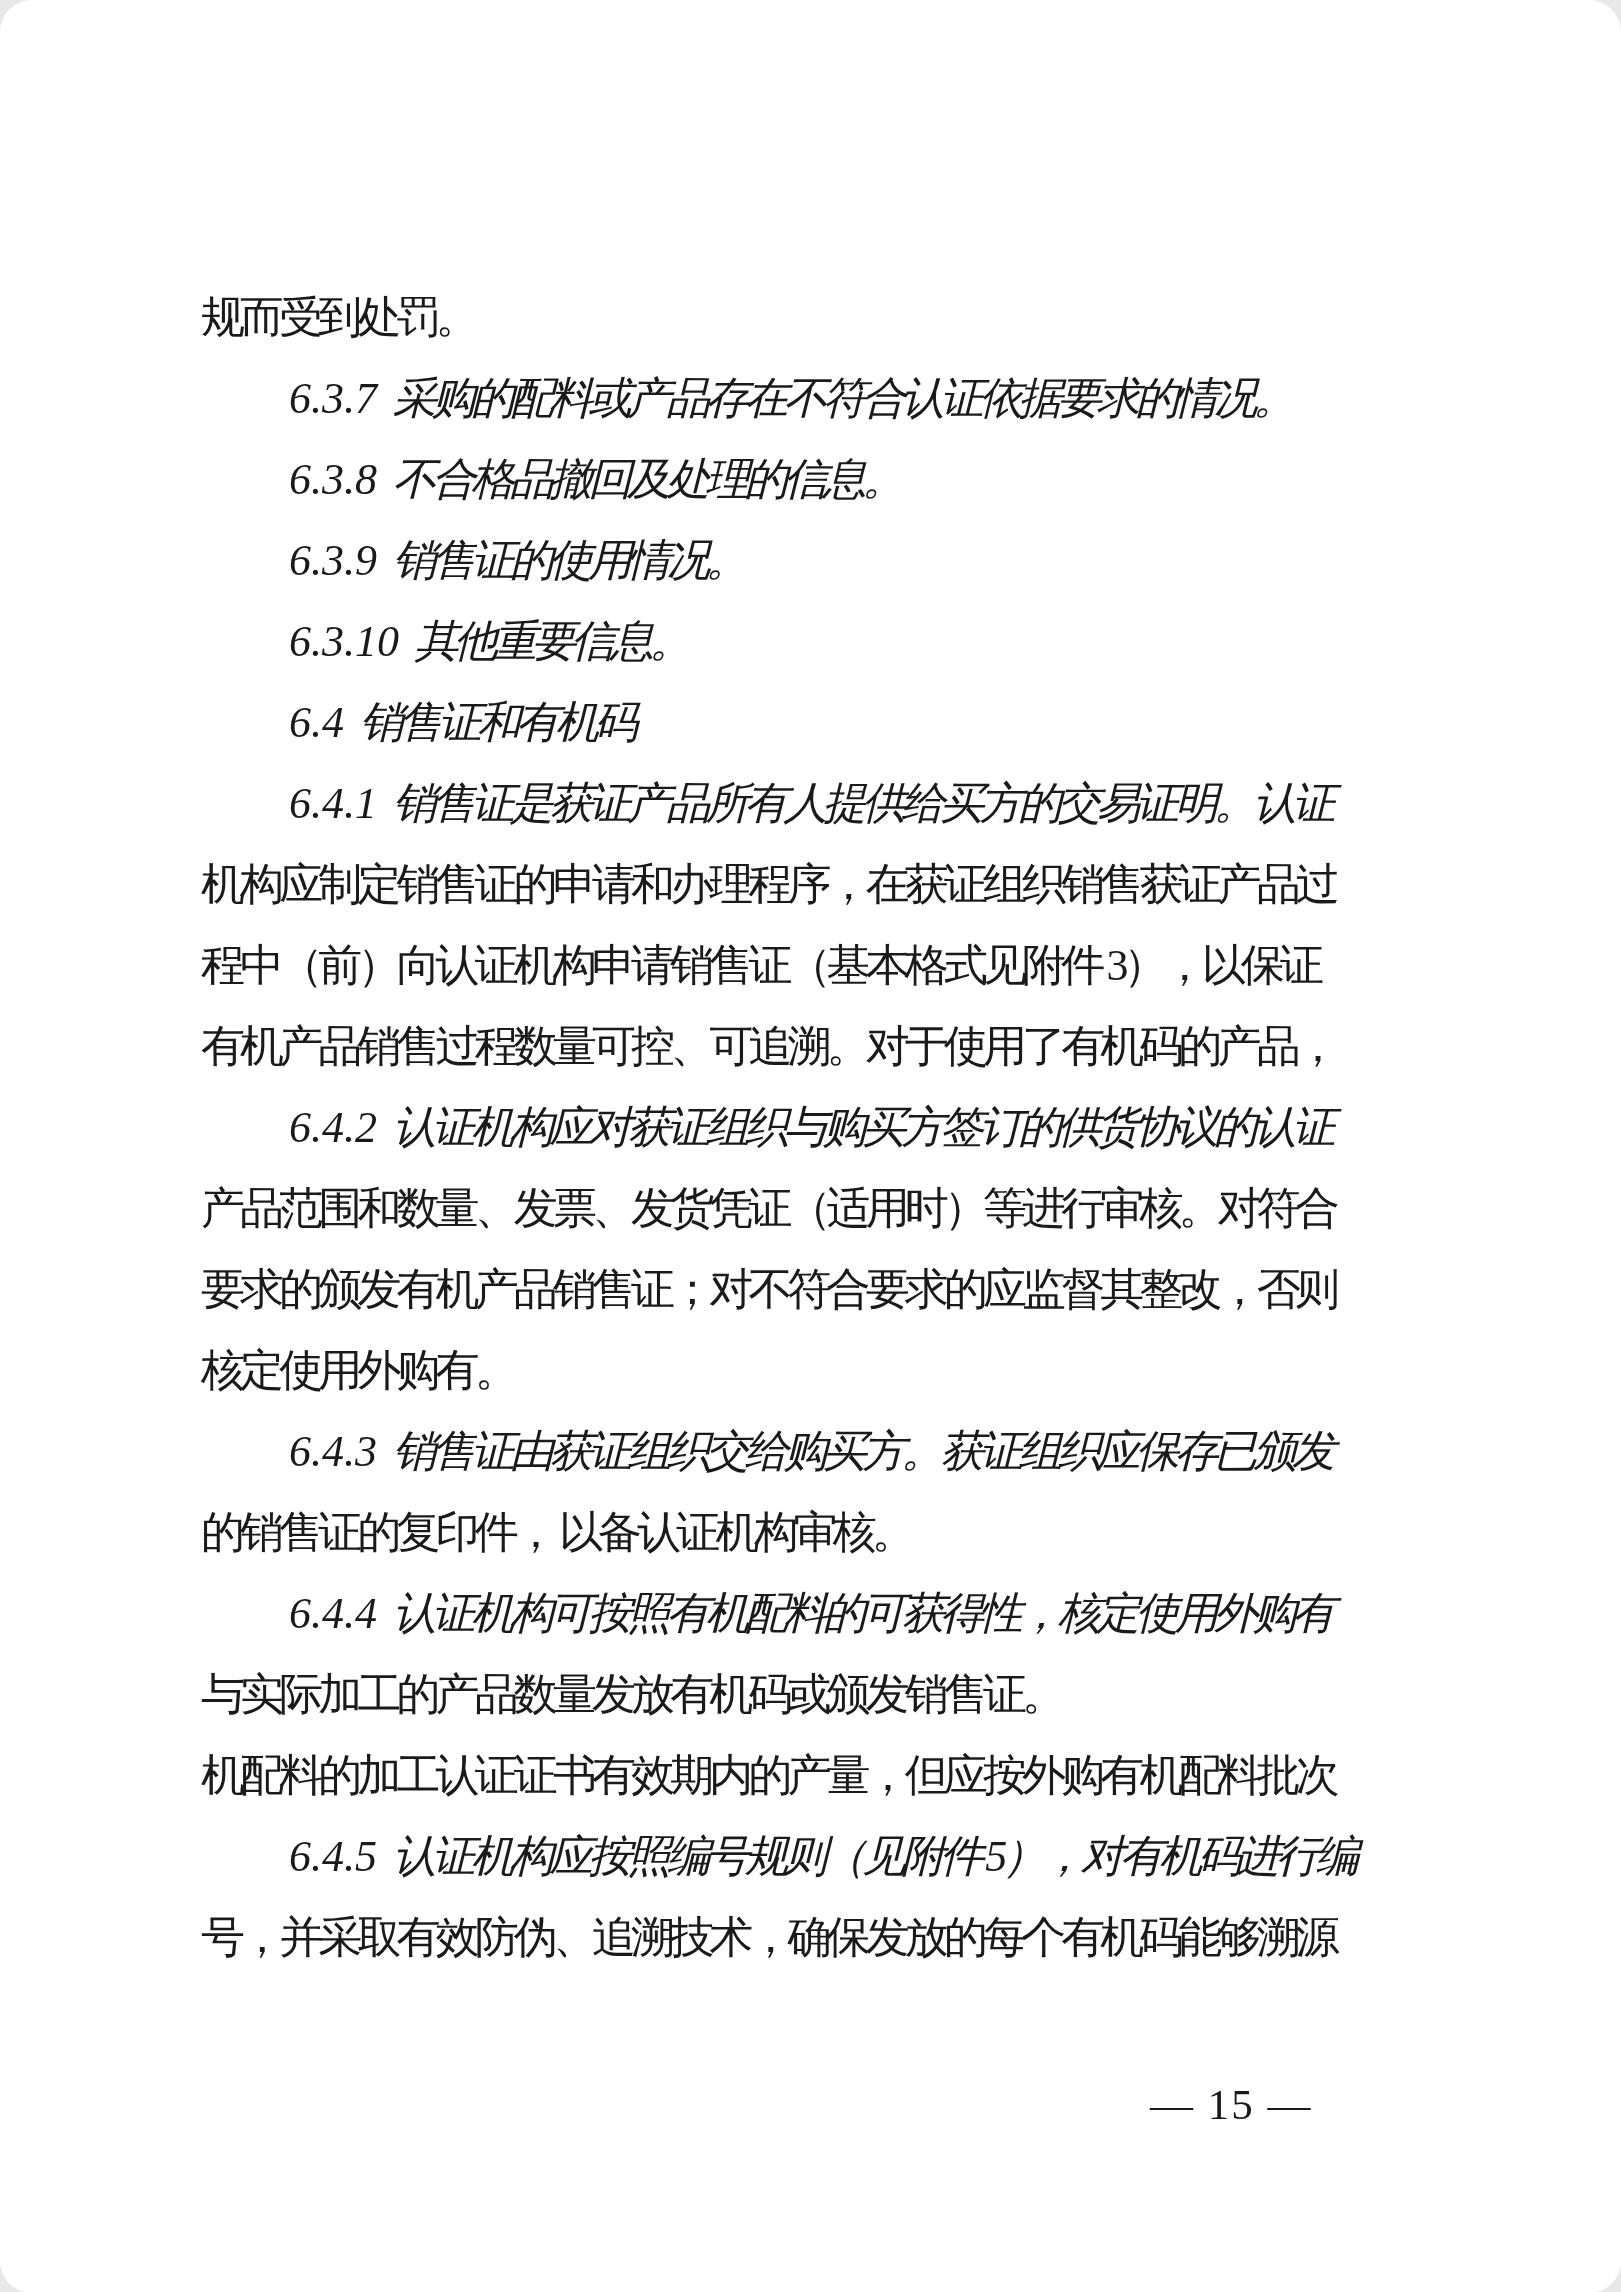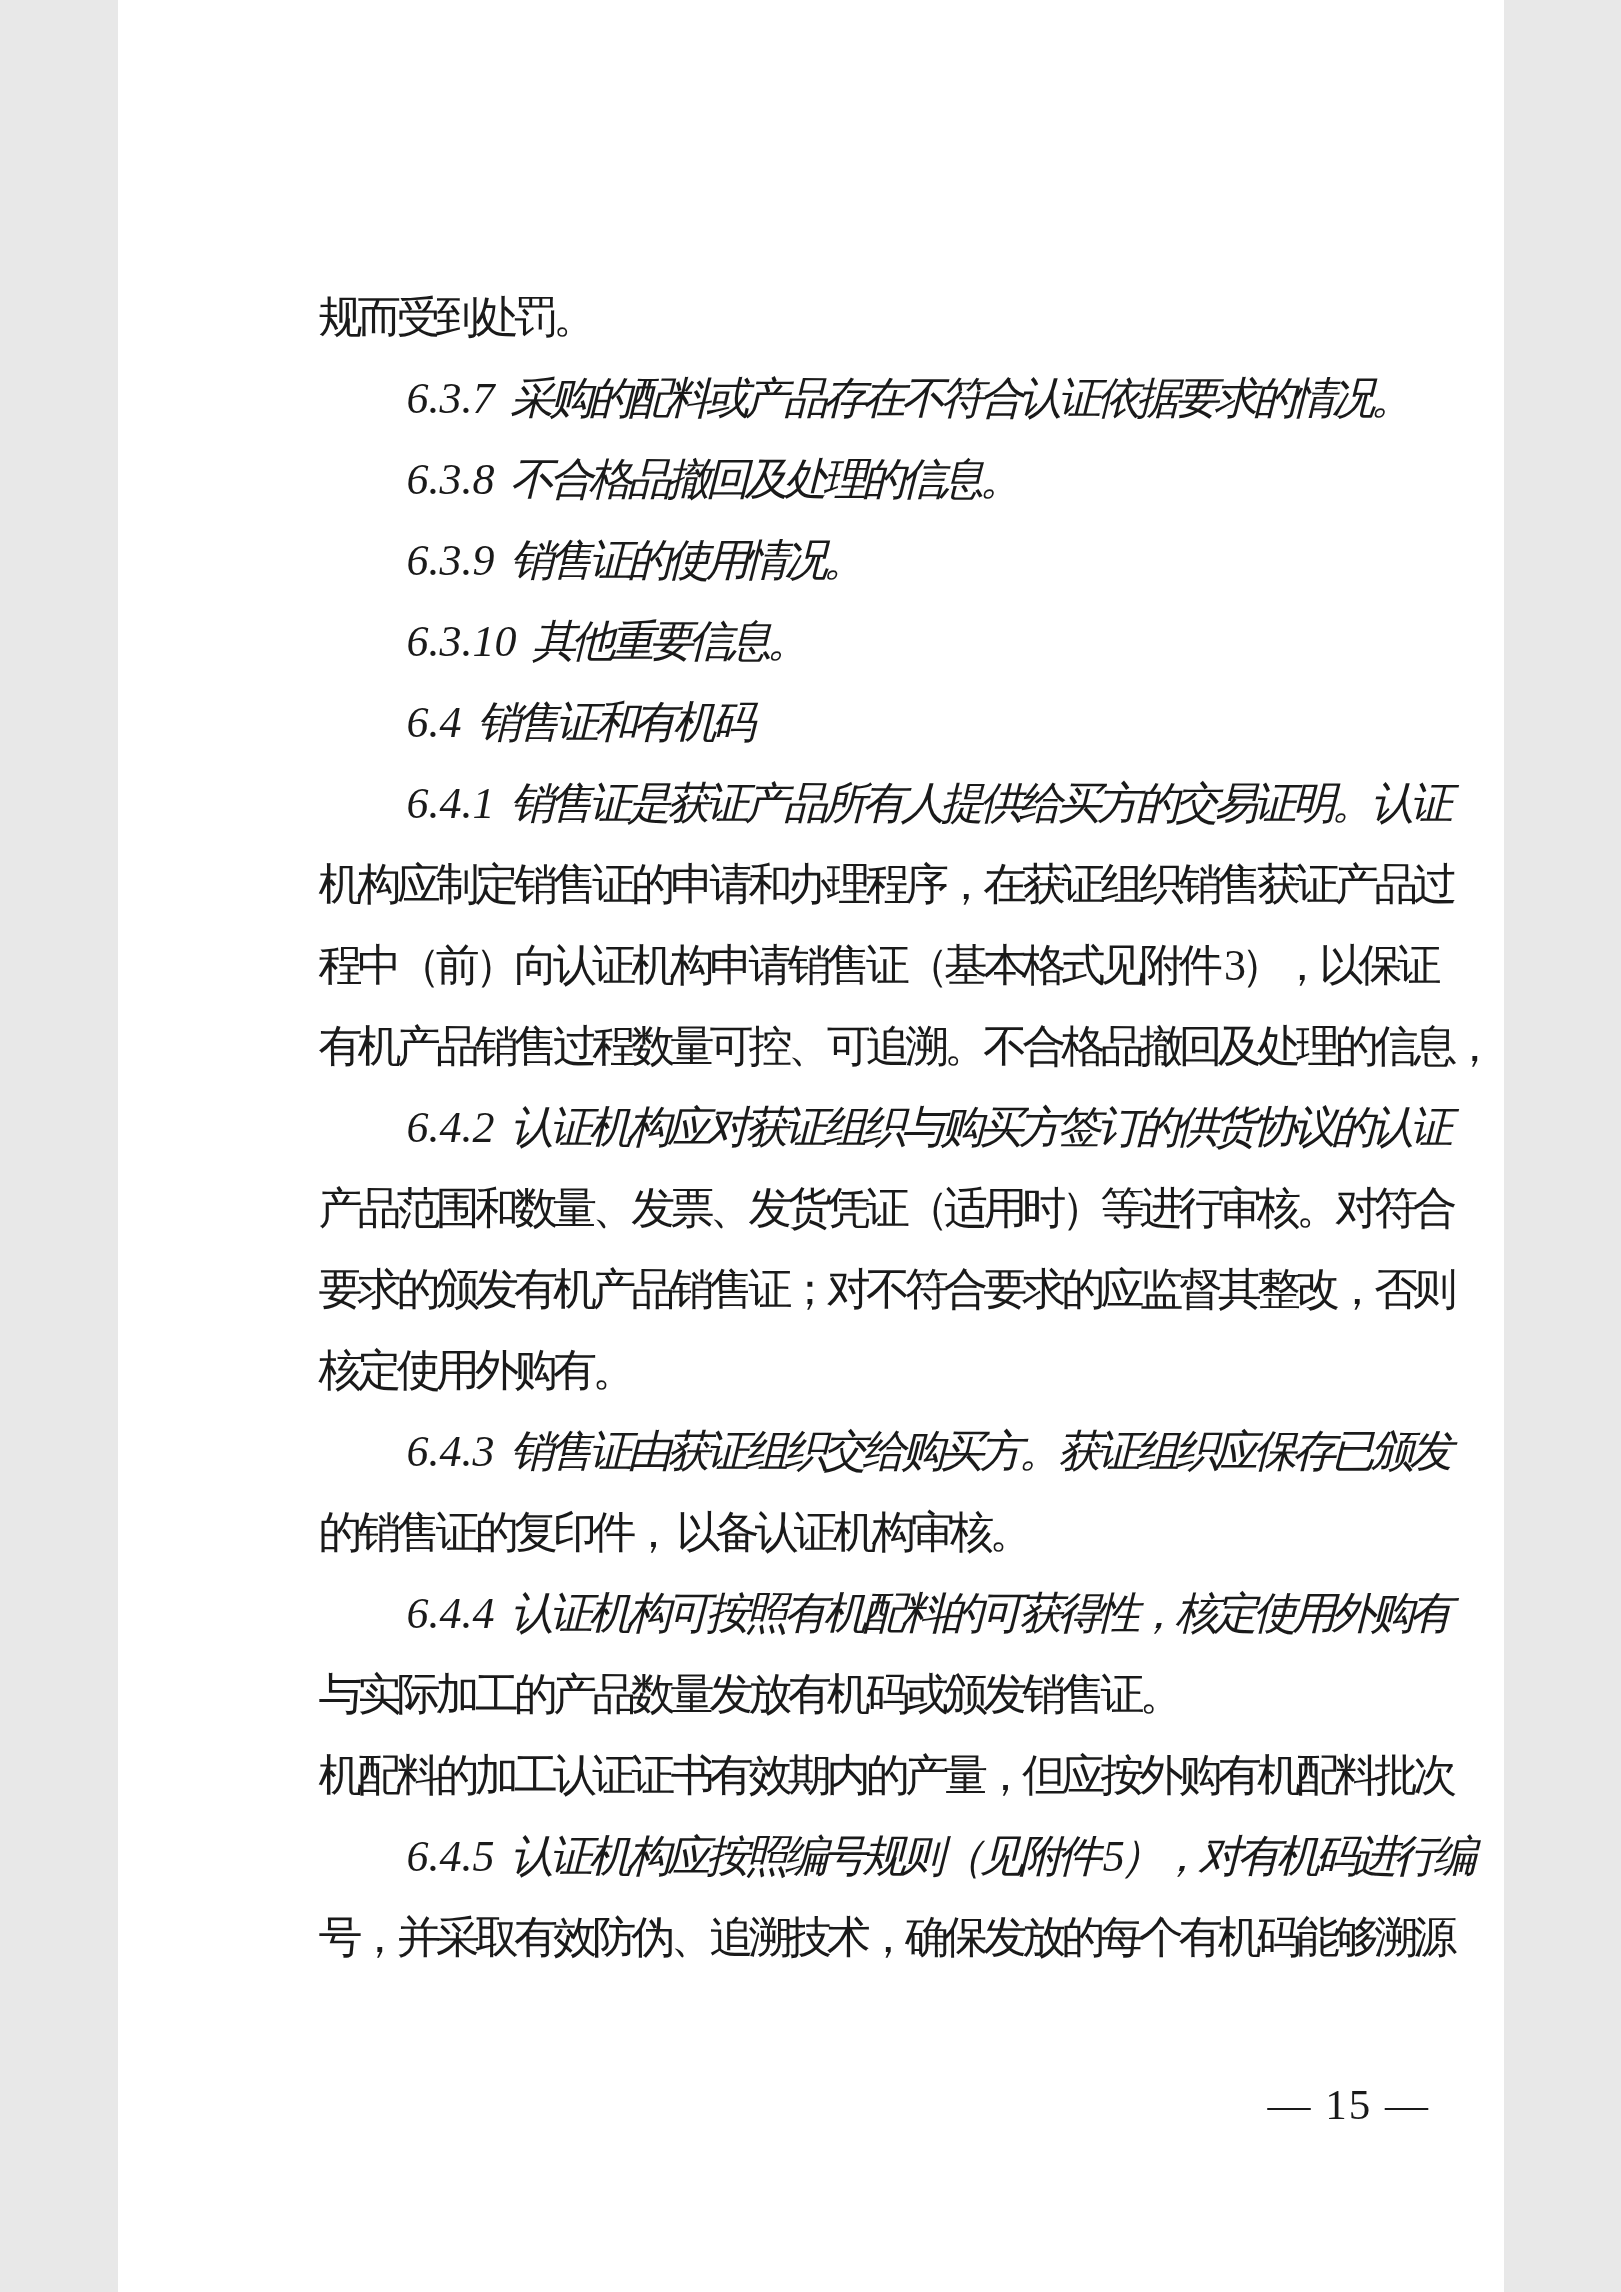--- a/index.html
+++ b/index.html
@@ -2,27 +2,28 @@
 <html lang="zh"><head>
 <meta charset="utf-8">
 <style>
   html, body {
     margin: 0;
     padding: 0;
     background: #e8e8e8;
   }
   .page {
     position: relative;
-    width: 1386px;
+    width: 1621px;
     height: 2293px;
     margin: 0 auto;
     background: #ffffff;
     color: #1a1a1a;
     font-family: "Liberation Serif", "DejaVu Serif", serif;
     overflow: hidden;
+    border-radius: 32px;
   }
   .content {
     position: absolute;
     left: 201px;
     top: 277px;
     width: 1152px;
   }
   .line {
     height: 81px;
     line-height: 81px;
@@ -68,21 +69,21 @@
       <div class="line indent"><span class="num">6.3.10</span><span class="txt">其他重要信息。</span></div>
 
       <div class="line indent"><span class="num">6.4</span><span class="txt">销售证和有机码</span></div>
 
       <div class="line indent"><span class="num">6.4.1</span><span class="txt">销售证是获证产品所有人提供给买方的交易证明。认证</span></div>
 
       <div class="line"><span class="txt">机构应制定销售证的申请和办理程序，在获证组织销售获证产品过</span></div>
 
       <div class="line"><span class="txt">程中（前）向认证机构申请销售证（基本格式见附件 3），以保证</span></div>
 
-      <div class="line"><span class="txt">有机产品销售过程数量可控、可追溯。不合格品撤回及处理的信息，</span></div>
+      <div class="line"><span class="txt">有机产品销售过程数量可控、可追溯。对于使用了有机码的产品，</span></div>
 
 
       <div class="line indent"><span class="num">6.4.2</span><span class="txt">认证机构应对获证组织与购买方签订的供货协议的认证</span></div>
 
       <div class="line"><span class="txt">产品范围和数量、发票、发货凭证（适用时）等进行审核。对符合</span></div>
 
       <div class="line"><span class="txt">要求的颁发有机产品销售证；对不符合要求的应监督其整改，否则</span></div>
 
       <div class="line"><span class="txt">核定使用外购有。</span></div>
 

